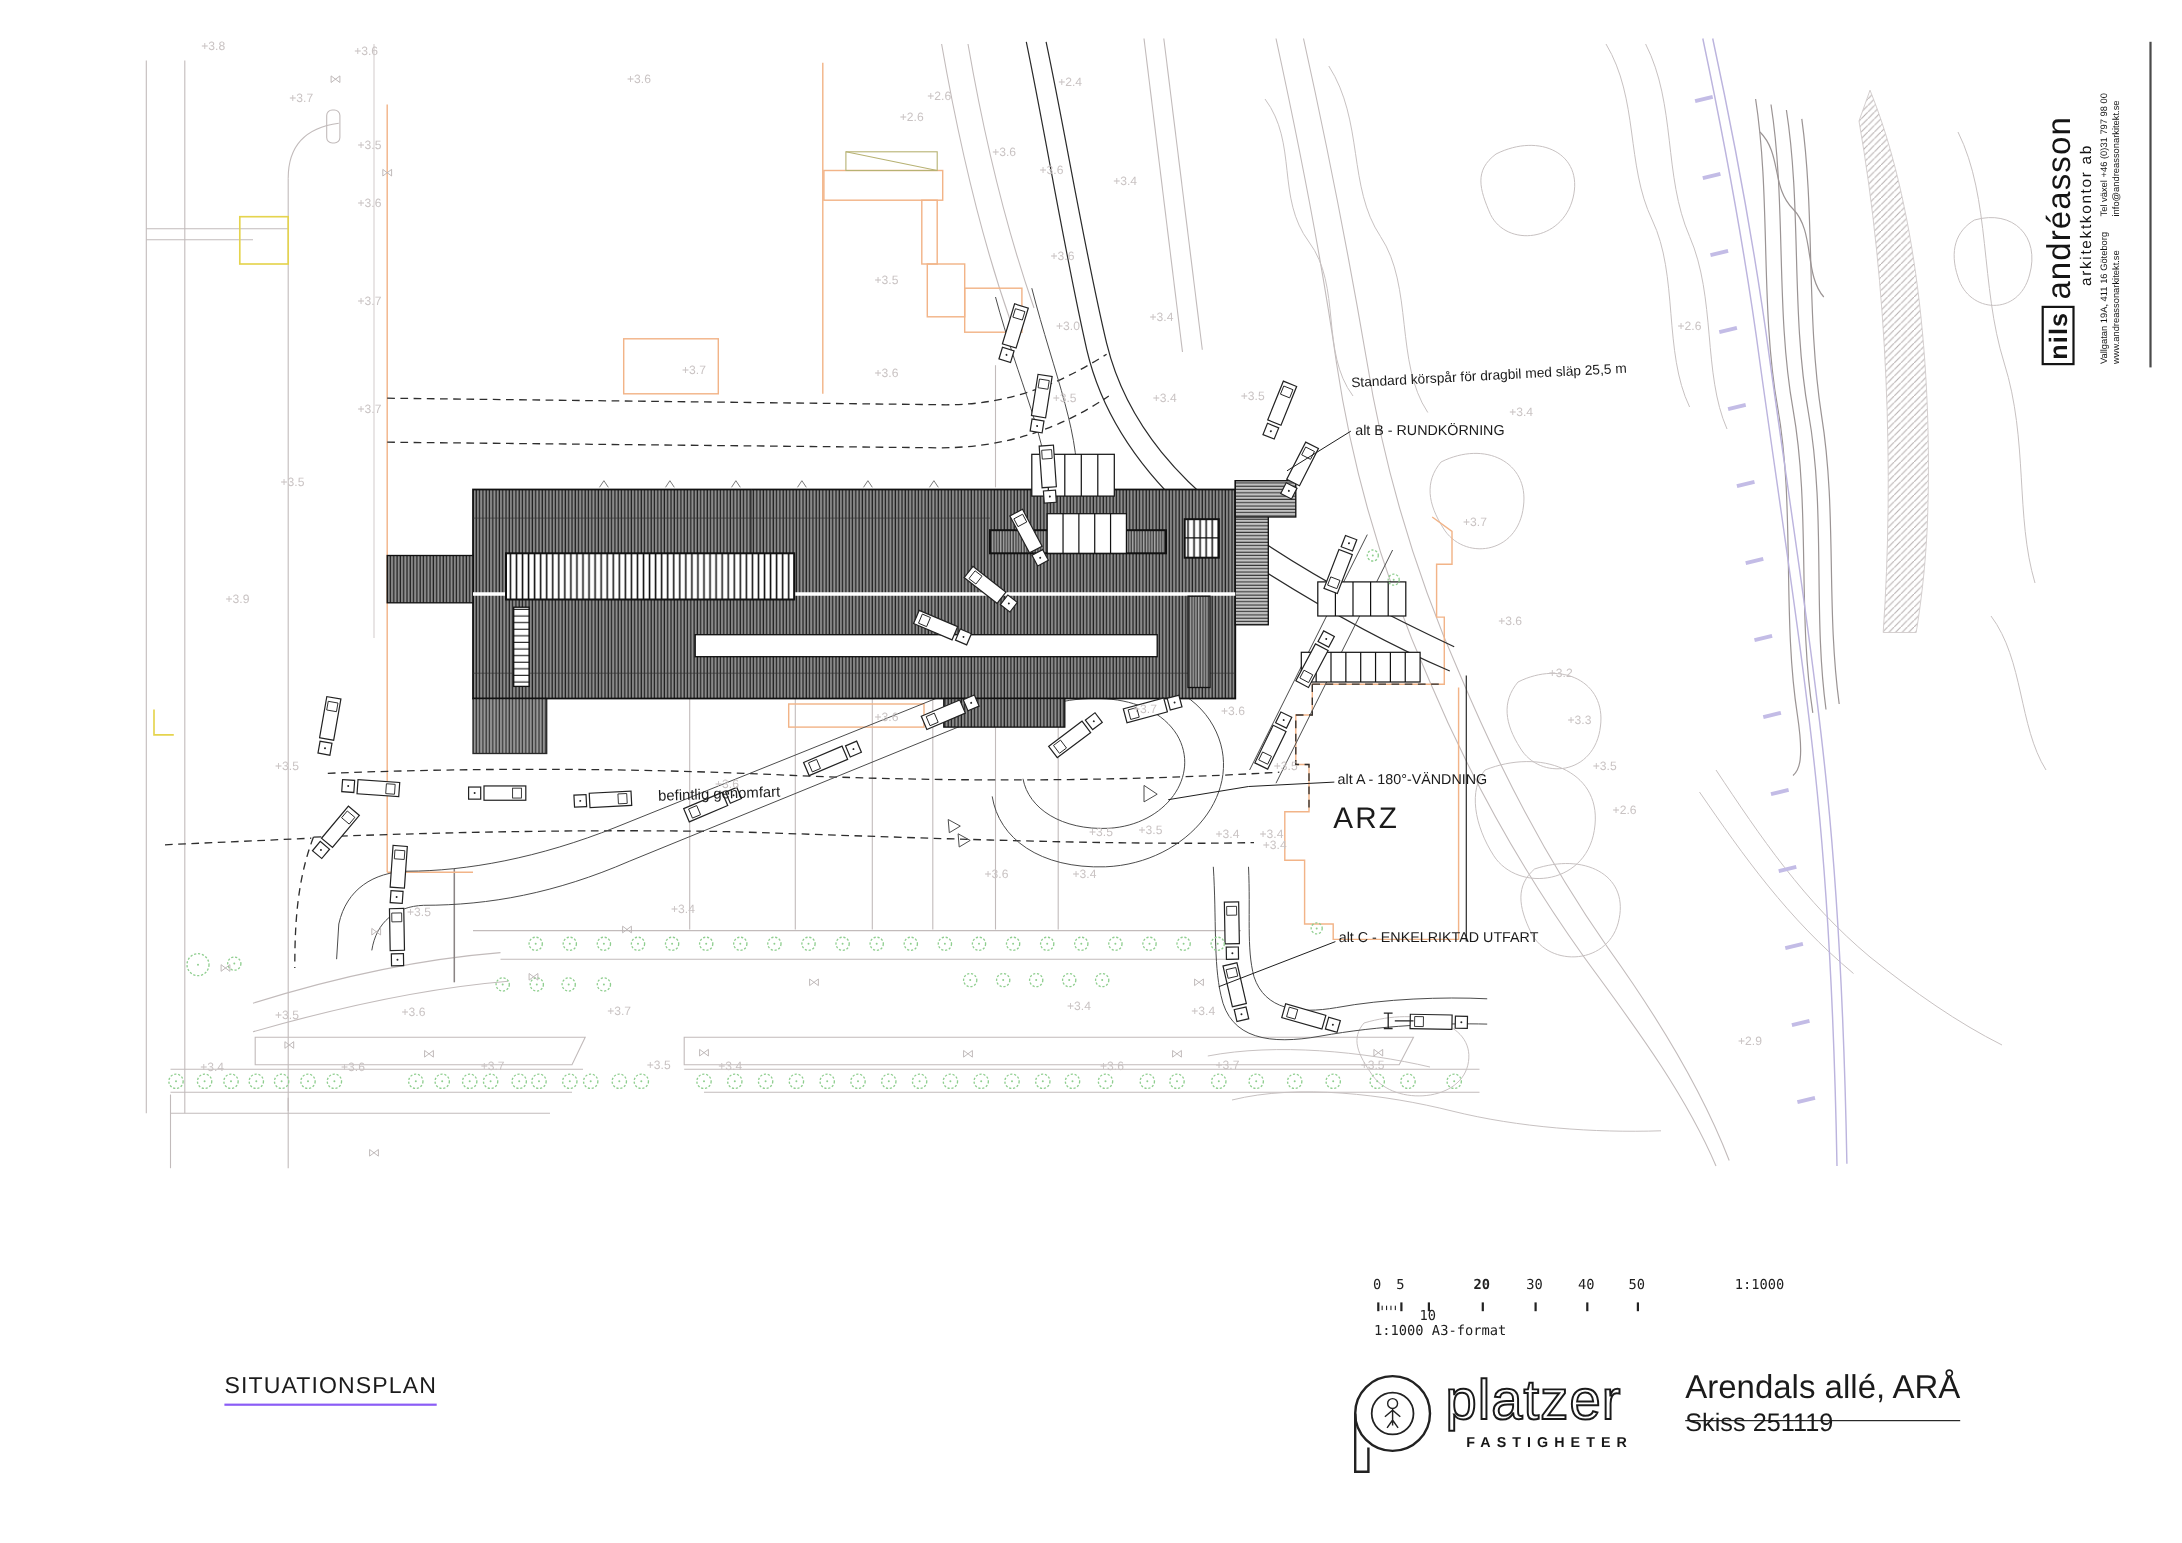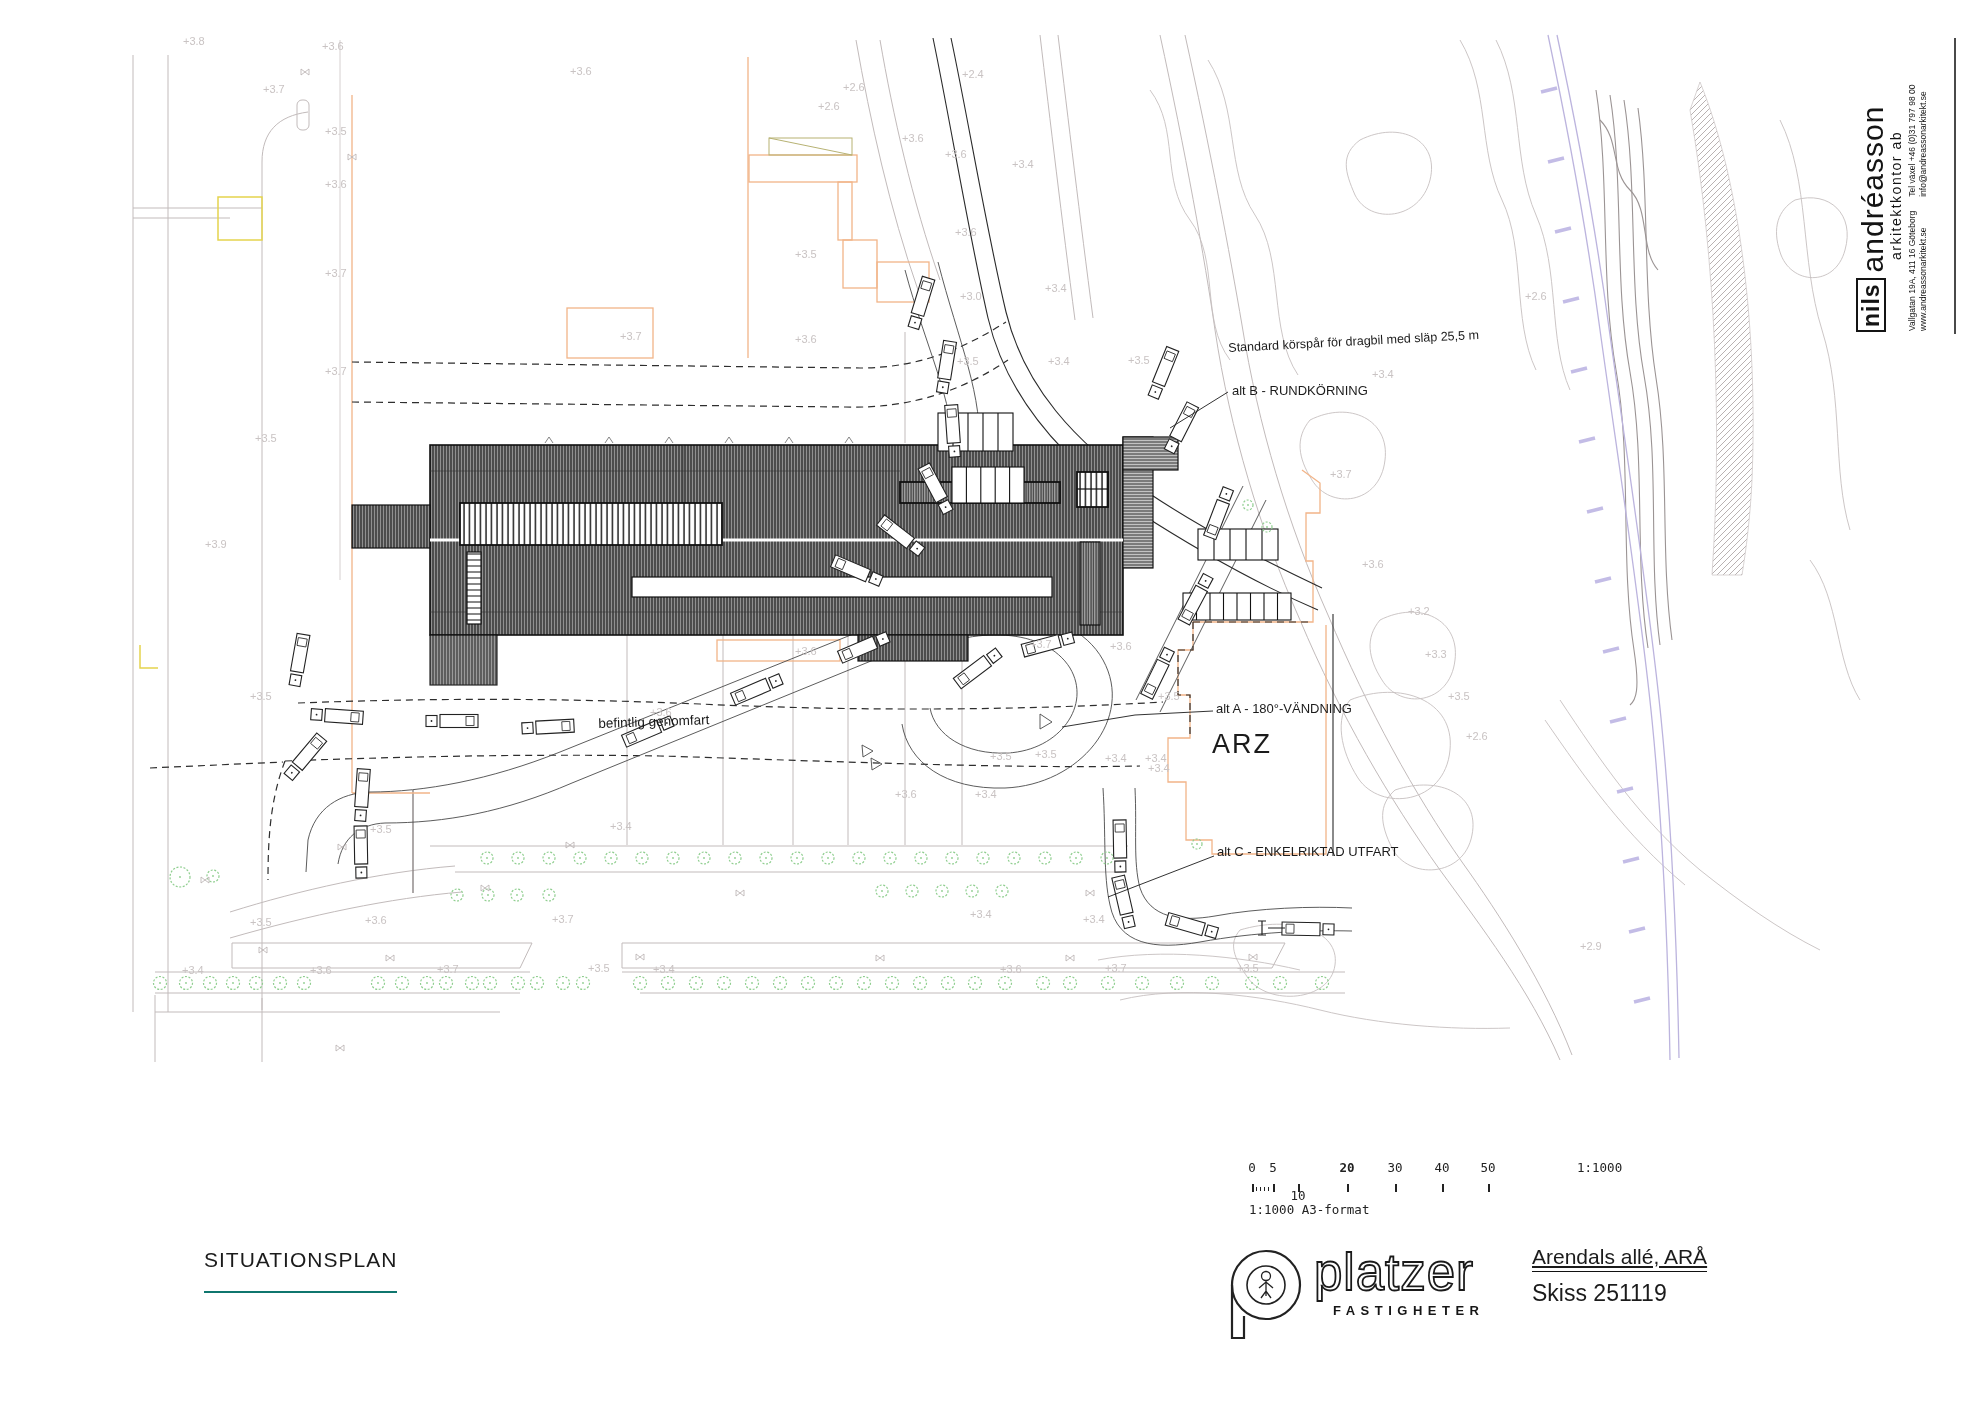--- a/index.html
+++ b/index.html
@@ -7,22 +7,22 @@
          font-family:"Liberation Sans",sans-serif;}
   svg{position:absolute;left:0;top:0;}
   .lbl{position:absolute;color:#1b1b1b;white-space:nowrap;font-family:"Liberation Sans",sans-serif;}
   #lbl-standard{left:1228px;top:341px;font-size:12.5px;transform:rotate(-3deg);transform-origin:0 0;}
   #lbl-altb{left:1232px;top:383px;font-size:13px;}
   #lbl-alta{left:1216px;top:701px;font-size:13px;}
   #lbl-arz{left:1212px;top:729px;font-size:27px;letter-spacing:2px;}
   #lbl-altc{left:1217px;top:844px;font-size:13px;}
   #lbl-bef{left:598px;top:716px;font-size:13.5px;transform:rotate(-2deg);transform-origin:0 0;}
   #situationsplan{left:204px;top:1248px;font-size:21px;letter-spacing:1px;
-      border-bottom:2px solid #0f766e;padding-bottom:19px;}
-  #project-title{left:1532px;top:1245px;font-size:21px;border-bottom:1.5px solid #111;padding-bottom:2px;text-decoration:underline;}
+      border-bottom:2px solid #8b5cf6;padding-bottom:4px;}
+  #project-title{left:1532px;top:1245px;font-size:30px;border-bottom:1.5px solid #111;padding-bottom:12px;}
   #sketch-no{left:1532px;top:1280px;font-size:23px;}
   #platzer-word{left:1314px;top:1243px;font-size:51px;font-weight:normal;color:#fff;
       -webkit-text-stroke:1.8px #1a1a1a;letter-spacing:1px;}
   #platzer-sub{left:1333px;top:1303px;font-size:13px;font-weight:bold;letter-spacing:5.5px;color:#161616;}
   .sb{position:absolute;font-family:"DejaVu Sans Mono",monospace;color:#222;font-size:12.5px;}
   .sb-num{transform:translateX(-50%);}
   .sb-tick{position:absolute;width:1.5px;height:8px;background:#222;}
   .sb-dot{position:absolute;width:1px;height:4px;background:#222;}
   
   .arch{position:absolute;left:1856px;top:332px;width:274px;height:76px;

